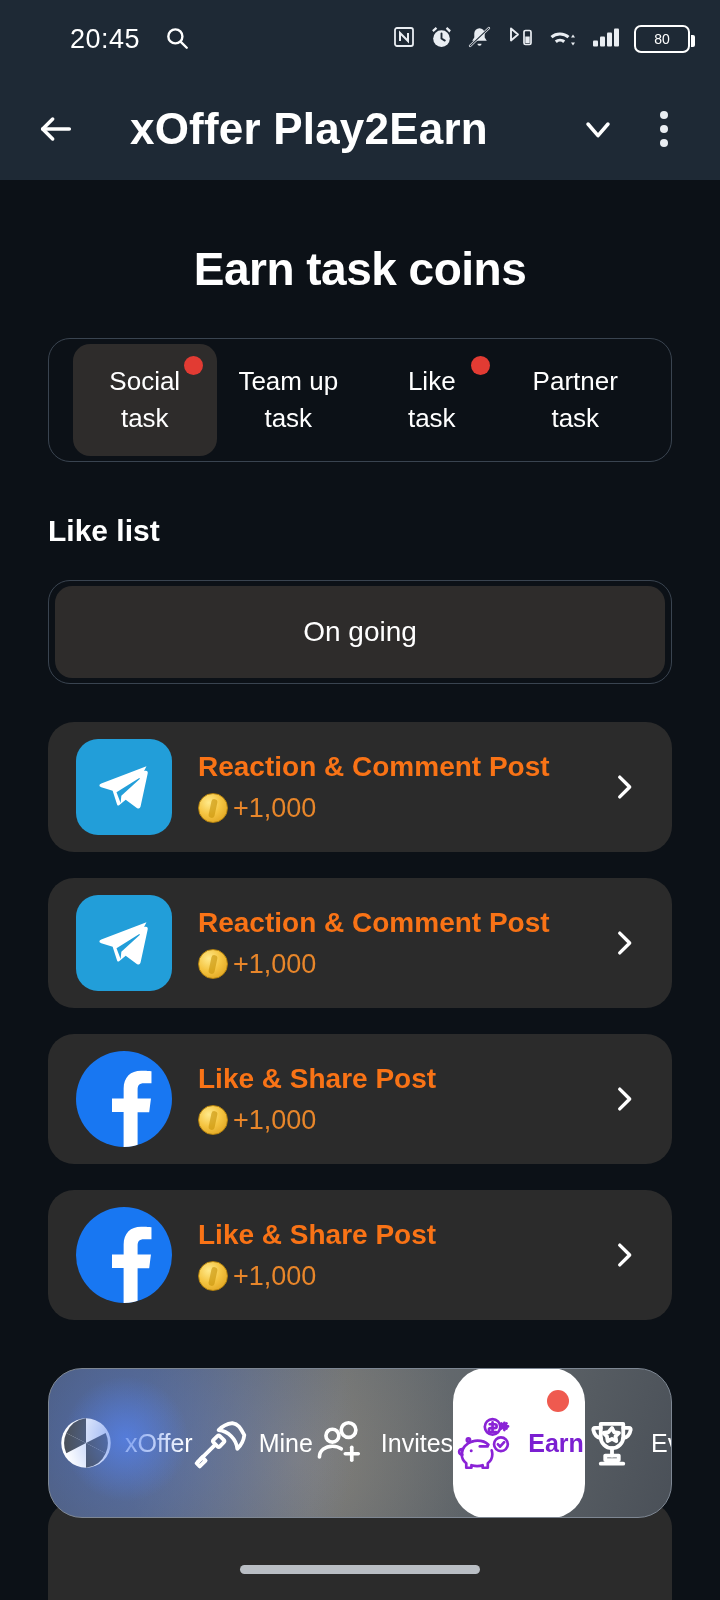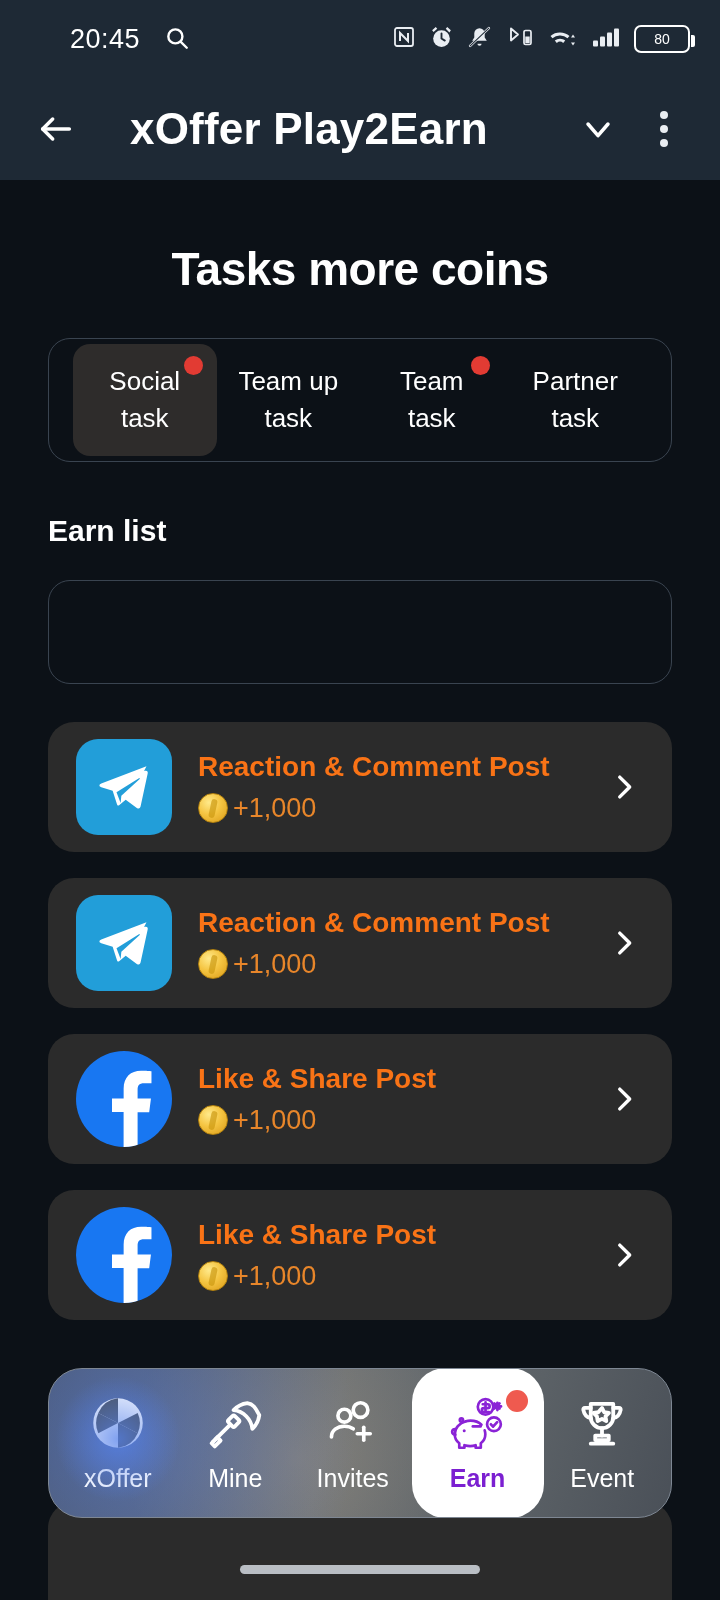--- a/index.html
+++ b/index.html
@@ -122,21 +122,21 @@
     border-radius:34px; border:1.2px solid #7e8793;
     background:
       radial-gradient(circle at 12% 45%, rgba(80,120,220,.55) 0%, rgba(80,120,220,0) 42%),
       radial-gradient(circle at 40% 60%, rgba(190,170,140,.30) 0%, rgba(190,170,140,0) 45%),
       linear-gradient(105deg, #4d5560 0%, #6a6f73 45%, #5b6166 75%, #4a5058 100%);
     display:flex; align-items:center; padding:0 10px;
     overflow:hidden;
   }
   .nav-item {
     flex:1; height:150px; position:relative;
-    display:flex; flex-direction:column; align-items:center; justify-content:center; gap:12px;text-align:center;
+    display:flex; flex-direction:row; align-items:center; justify-content:center; gap:12px;text-align:center;
   }
   .nav-item .nav-label { color:#ffffff; font-size:25px; }
   .nav-item.active {
     background:#ffffff; border-radius:34px; height:150px; flex:0 0 132px;
   }
   .nav-item.active .nav-label { color:#7b1fd1; font-weight:bold; }
   .nav-ico { height:58px; display:flex; align-items:center; justify-content:center; }
   .nav-dot {
     position:absolute; width:22px; height:22px; border-radius:50%;
     background:#ef5a4f; top:22px; right:16px;
@@ -233,46 +233,47 @@
       <span class="dots">
         <span></span>
           <span></span>
           <span></span>
       </span>
     </span>
   </div>
 
   <div class="content">
 
-    <div class="page-title">Tasks more coins</div>
+    <div class="page-title">Earn task coins</div>
 
     <div class="cat-tabs">
       <div class="cat-tab active">
         <span>Social</span>
         <span>task</span>
         <span class="cat-dot"></span>
       </div>
       <div class="cat-tab">
         <span>Team up</span>
         <span>task</span>
       </div>
       <div class="cat-tab">
-        <span>Team</span>
+        <span>Like</span>
         <span>task</span>
         <span class="cat-dot"></span>
       </div>
       <div class="cat-tab">
         <span>Partner</span>
         <span>task</span>
       </div>
     </div>
 
-    <div class="section-title">Earn list</div>
+    <div class="section-title">Like list</div>
 
     <div class="seg">
+      <div class="seg-item active">On going</div>
     </div>
 
     <div class="tasks">
 
       <div class="task-card">
         <span class="task-icon">
           <span class="tg-badge">
             <svg width="58" height="58" viewBox="0 0 24 24" fill="#ffffff">
               <path d="M21.3 3.4L2.6 10.6c-1 .4-1 1.2 0 1.5l4.7 1.5 1.8 5.5c.2.6.4.8 1 .3l2.6-2.1 4.6 3.4c.9.5 1.4.2 1.6-.8l2.9-13.5c.2-1-.4-1.4-1.5-1zM8.9 14.2l9.1-5.7c.4-.3.8-.1.5.2l-7.6 6.9-.3 3z"></path>
             </svg>

